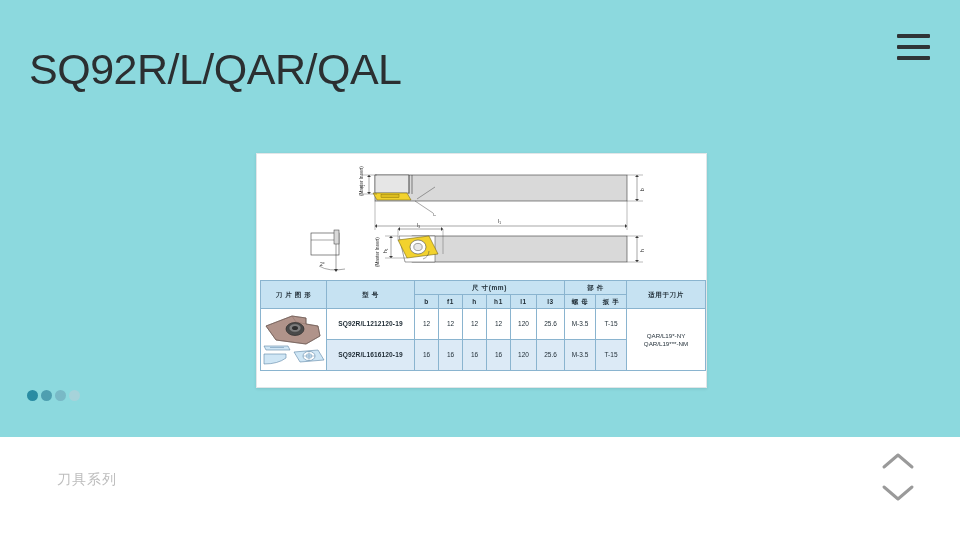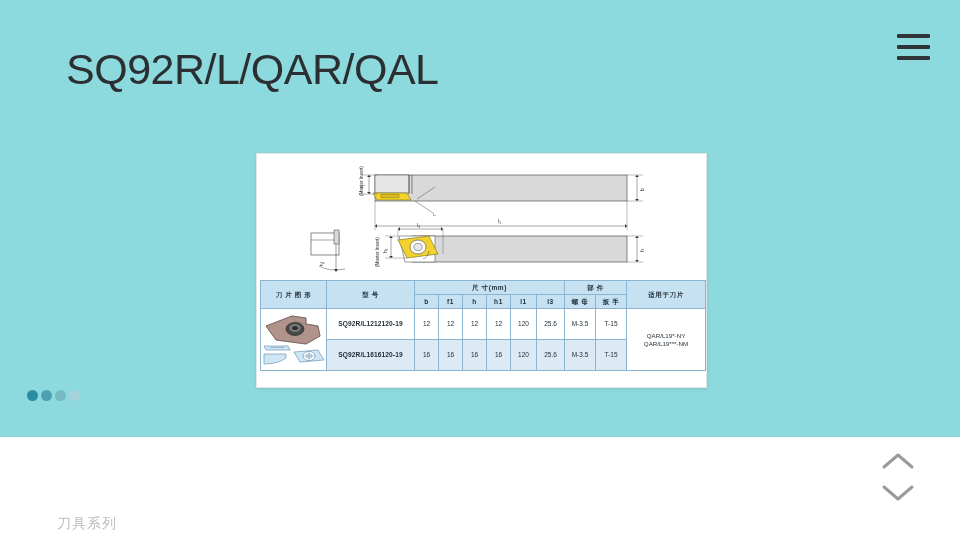--- a/index.html
+++ b/index.html
@@ -17,21 +17,20 @@
     width: 960px; height: 437px;
     background: #8cd9de;
   }
 
   .page-title {
     position: absolute; left: 29px; top: 43px;
     font-size: 43px; line-height: 52px;
     font-weight: 400; color: #2b2f31;
     letter-spacing: -0.5px;
     white-space: nowrap;
-    margin-left: 37px;
   }
   .page-subtitle {
     position: absolute; left: 30px; top: 96px;
     font-size: 16px; line-height: 22px;
     color: #3a4044; font-weight: 400;
     letter-spacing: 0.5px;
     white-space: nowrap;
   }
 
   
@@ -101,21 +100,20 @@
   .cell-img { padding: 1px 2px; }
   .cell-apply { font-size: 6.2px; line-height: 1.55; text-align: center; }
   .cell-apply div { white-space: nowrap; }
 
   
   .bottom { position: absolute; left: 0; top: 437px; width: 960px; height: 103px; background: #fff; }
   .bottom-label {
     position: absolute; left: 57px; top: 471px;
     font-size: 14px; color: #bdbdbd; letter-spacing: 1px;
     white-space: nowrap;
-    margin-top: 44px;
   }
   .updown {
     position: absolute; right: 39px; top: 452px;
     width: 46px; height: 50px;
     display: flex; flex-direction: column;
     align-items: center; justify-content: space-between;
     cursor: pointer;
   }
 </style>
 </head>

